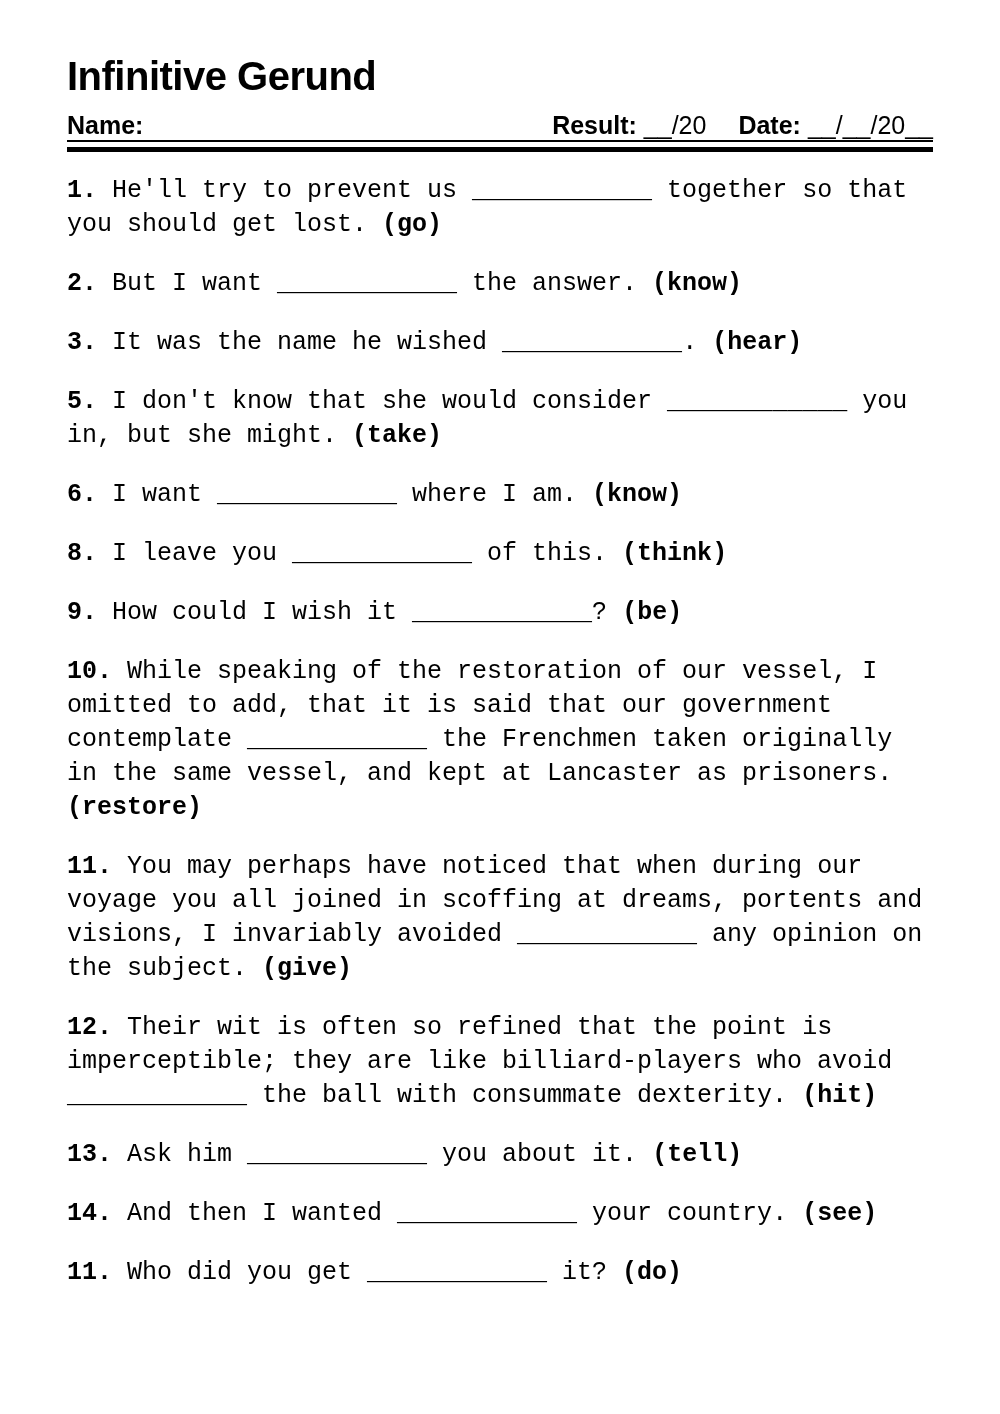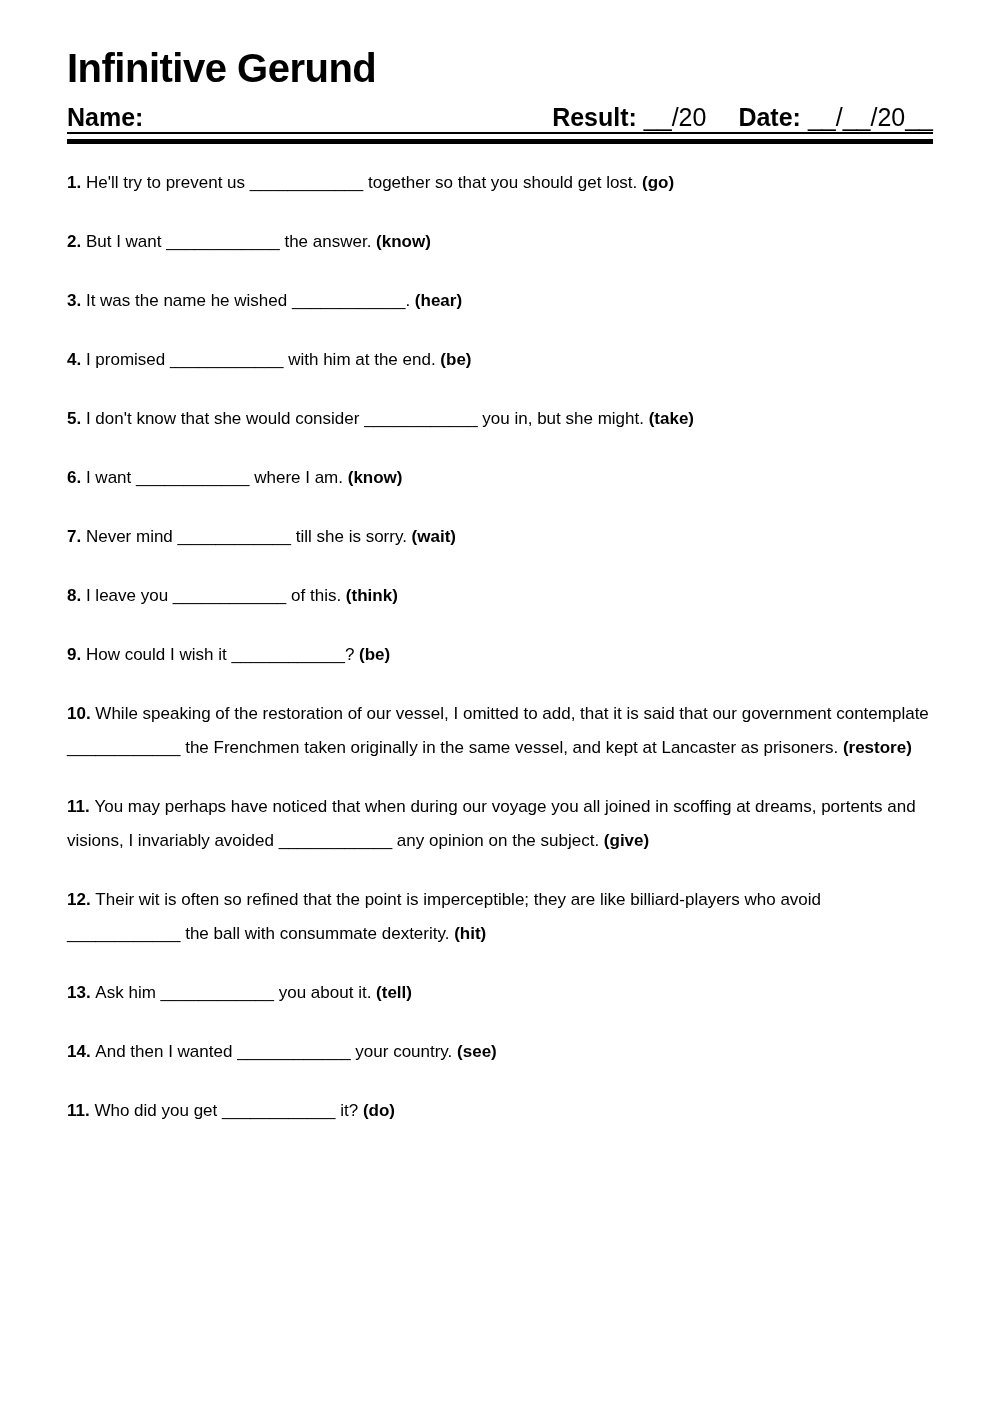--- a/index.html
+++ b/index.html
@@ -8,21 +8,21 @@
     background: #ffffff;
   }
   .page {
     position: relative;
     width: 1000px;
     height: 1414px;
     margin: 0 auto;
     background: #ffffff;
     color: #000000;
     font-family: "Liberation Sans", "DejaVu Sans", sans-serif;
-    padding: 0 67px;
+    padding: 8px 67px;
     box-sizing: border-box;
     overflow: hidden;
   }
   .title {
     font-size: 40px;
     font-weight: bold;
     line-height: 48px;
     margin: 44px 0 0 0;
     letter-spacing: -0.5px;
   }
@@ -44,22 +44,23 @@
   .rule-thin {
     border-top: 2px solid #000;
     margin-top: 2px;
   }
   .rule-thick {
     border-top: 5px solid #000;
     margin-top: 5px;
   }
   .questions {
     margin-top: 22px;
-    font-size: 17px;
+    font-size: 25px;
     line-height: 34px;
+    font-family: Liberation Mono, monospace;
   }
   .question {
     margin: 0 0 25px 0;
   }
   .question b { font-weight: bold; }
   .blank {
     white-space: nowrap;
     letter-spacing: 0;
   }
 </style>
@@ -77,24 +78,22 @@
     </span>
   </div>
 
   <div class="rule-thin"></div>
   <div class="rule-thick"></div>
 
   <div class="questions">
       <p class="question"><b>1. </b>He'll try to prevent us <span class="blank">____________</span> together so that you should get lost.<b> (go)</b></p>
       <p class="question"><b>2. </b>But I want <span class="blank">____________</span> the answer.<b> (know)</b></p>
       <p class="question"><b>3. </b>It was the name he wished <span class="blank">____________</span>.<b> (hear)</b></p>
-      <p class="question"><b>4. </b>I promised <span class="blank">____________</span> with him at the end.<b> (be)</b></p>
       <p class="question"><b>5. </b>I don't know that she would consider <span class="blank">____________</span> you in, but she might.<b> (take)</b></p>
       <p class="question"><b>6. </b>I want <span class="blank">____________</span> where I am.<b> (know)</b></p>
-      <p class="question"><b>7. </b>Never mind <span class="blank">____________</span> till she is sorry.<b> (wait)</b></p>
       <p class="question"><b>8. </b>I leave you <span class="blank">____________</span> of this.<b> (think)</b></p>
       <p class="question"><b>9. </b>How could I wish it <span class="blank">____________</span>?<b> (be)</b></p>
       <p class="question"><b>10. </b>While speaking of the restoration of our vessel, I omitted to add, that it is said that our government contemplate <span class="blank">____________</span> the Frenchmen taken originally in the same vessel, and kept at Lancaster as prisoners.<b> (restore)</b></p>
       <p class="question"><b>11. </b>You may perhaps have noticed that when during our voyage you all joined in scoffing at dreams, portents and visions, I invariably avoided <span class="blank">____________</span> any opinion on the subject.<b> (give)</b></p>
       <p class="question"><b>12. </b>Their wit is often so refined that the point is imperceptible; they are like billiard-players who avoid <span class="blank">____________</span> the ball with consummate dexterity.<b> (hit)</b></p>
       <p class="question"><b>13. </b>Ask him <span class="blank">____________</span> you about it.<b> (tell)</b></p>
       <p class="question"><b>14. </b>And then I wanted <span class="blank">____________</span> your country.<b> (see)</b></p>
       <p class="question"><b>11. </b>Who did you get <span class="blank">____________</span> it?<b> (do)</b></p>
     </div>
 </div>

